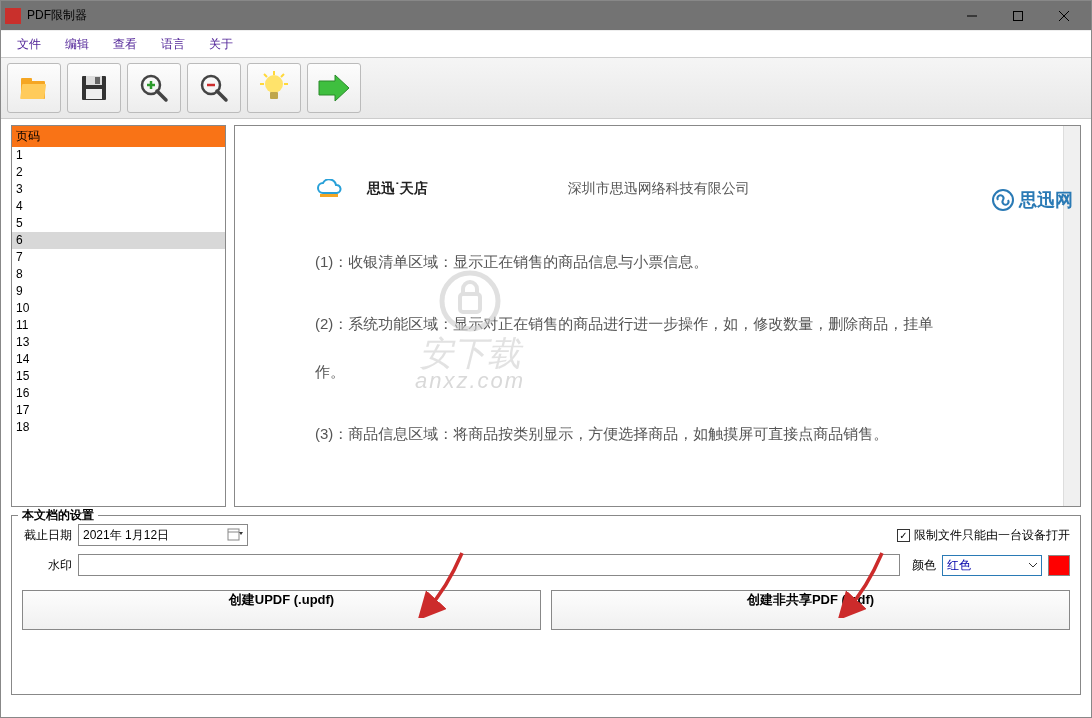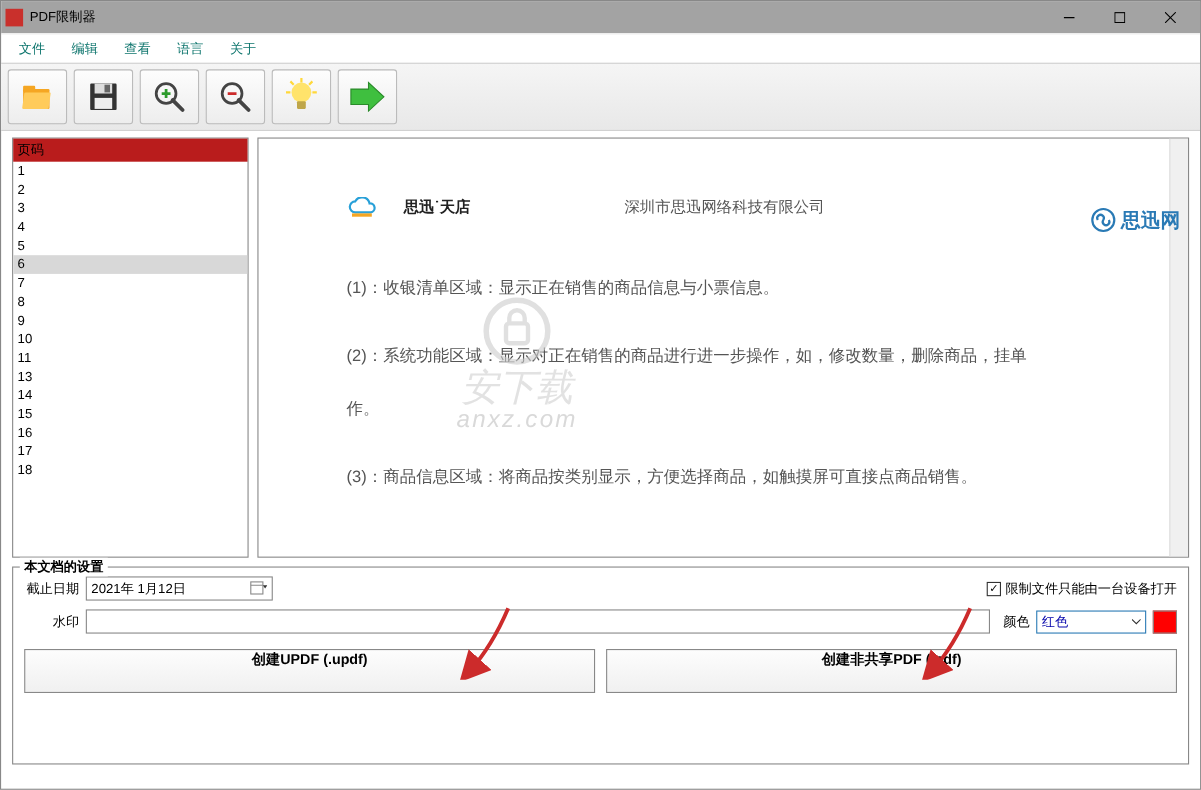--- a/index.html
+++ b/index.html
@@ -1,32 +1,32 @@
 <!DOCTYPE html>
 <html><head>
   <meta charset="utf-8">
   <style>
     * { margin: 0; padding: 0; box-sizing: border-box; font-family: "Microsoft YaHei", "SimSun", sans-serif; }
     body { background: #fff; width: 1092px; height: 718px; overflow: hidden; border: 1px solid #888; position: relative; }
     
-    .titlebar { height: 30px; background: #a3a3a3; display: flex; align-items: center; padding: 0 4px; border-bottom: 1px solid #eee; }
+    .titlebar { height: 30px; background: #737373; display: flex; align-items: center; padding: 0 4px; border-bottom: 1px solid #eee; }
     .titlebar-icon { width: 16px; height: 16px; background: #c9302c; margin-right: 6px; }
     .titlebar-text { flex: 1; font-size: 12px; color: #000; }
     .win-controls { display: flex; }
     .win-btn { width: 46px; height: 30px; display: flex; align-items: center; justify-content: center; font-size: 12px; }
     
     .menubar { height: 26px; display: flex; align-items: center; padding: 0 4px; gap: 0; }
-    .menu-item { padding: 8px 12px; font-size: 12px; color: #0f766e; font-family: Liberation Serif, serif; }
+    .menu-item { padding: 8px 12px; font-size: 12px; color: #4c1d95; font-family: Liberation Serif, serif; }
     
     .toolbar { height: 62px; background: linear-gradient(#f5f5f5, #e8e8e8); display: flex; align-items: center; padding: 4px 6px; gap: 6px; border-bottom: 1px solid #ccc; border-top: 1px solid #ccc; }
     .tool-btn { width: 54px; height: 50px; background: linear-gradient(#fdfdfd,#ededed); border: 1px solid #bbb; border-radius: 3px; display: flex; align-items: center; justify-content: center; position: relative; }
     
     .main-area { display: flex; height: 388px; padding: 6px 10px 0 10px; gap: 8px; }
     .sidebar { width: 215px; border: 1px solid #888; background: #fff; display: flex; flex-direction: column; }
-    .sidebar-header { font-size: 12px; padding: 2px 4px; background: #b91c1c; }
+    .sidebar-header { font-size: 12px; padding: 2px 4px; background: #f97316; }
     .page-list { flex: 1; overflow-y: auto; }
     .page-item { font-size: 12px; padding: 0px 4px; line-height: 17px; }
     .page-item.selected { background: #d8d8d8; }
     
     .preview { flex: 1; border: 1px solid #888; background: #fff; position: relative; overflow: hidden; display:flex; }
     .preview-content { flex:1; padding: 50px 20px 20px 80px; font-size: 14px; color: #333; line-height: 1.8; position:relative; }
     .doc-header { display: flex; align-items: center; gap: 140px; margin-bottom: 40px; }
     .logo-text { font-size: 14px; font-weight: bold; color: #222; display:flex; align-items:center; gap:24px;}
     .company { font-size: 14px; color: #555; }
     .doc-line { margin-bottom: 20px; font-size: 15px; color: #555; line-height: 2.8; }

